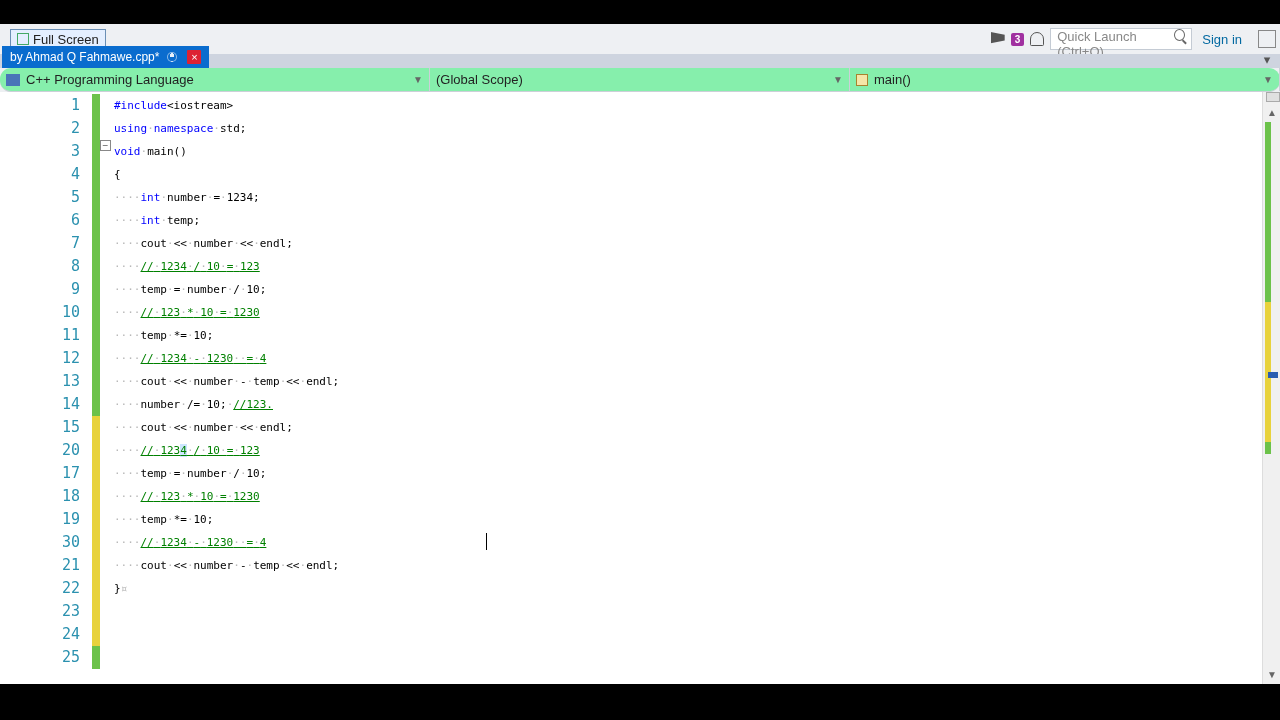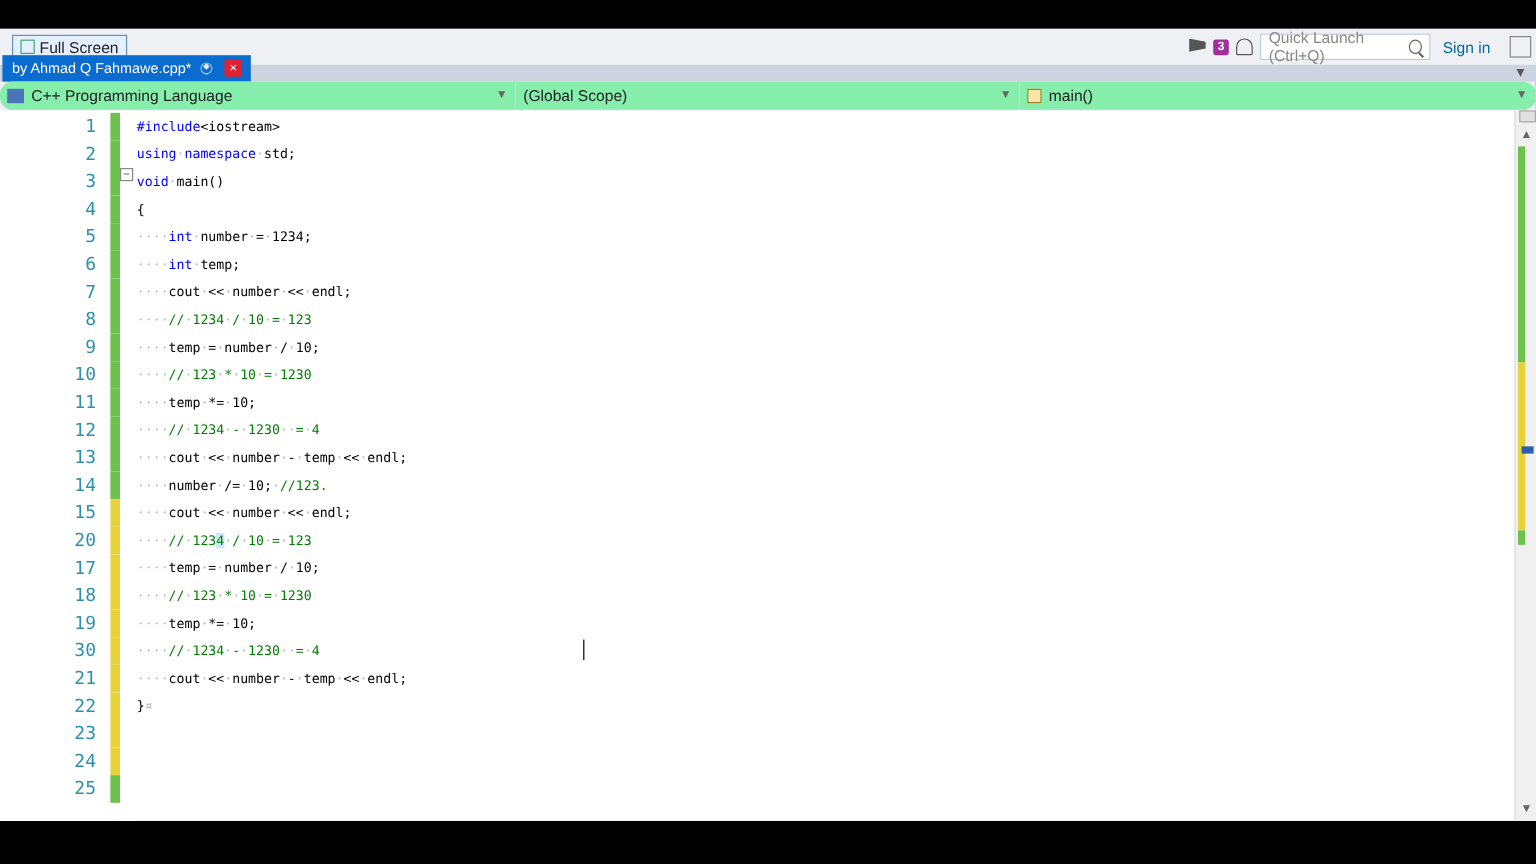--- a/index.html
+++ b/index.html
@@ -9,21 +9,21 @@
   
   .menubar { height: 30px; background: #eef0f3; display: flex; align-items: center; padding: 0 4px; color: #222; }
   .menubar .item { padding: 4px 9px; cursor: default; }
   .menubar .spacer { flex: 1; }
   .fullscreen-btn { display: flex; align-items: center; gap: 4px; padding: 2px 6px; border: 1px solid #6a8fb5; background: #e4efff; margin-left: 6px; }
   .fs-icon { width: 12px; height: 12px; border: 1px solid #4a6; display: inline-block; position: relative; }
   .notif-area { display: flex; align-items: center; gap: 6px; padding-right: 6px; }
   .notif-flag { width: 14px; height: 14px; background: #555; clip-path: polygon(0 0, 100% 20%, 100% 60%, 0 80%); }
   .notif-count { background: #a030a0; color: #fff; font-size: 10px; padding: 1px 4px; border-radius: 2px; font-weight: bold; }
   .notif-bell { width: 14px; height: 14px; border: 1.5px solid #555; border-radius: 50% 50% 10% 10%; }
-  .searchbox { width: 142px; height: 22px; background: #fff; border: 1px solid #c4cbd4; display: flex; align-items: center; padding: 0 6px; color: #888; }
+  .searchbox { width: 142px; height: 22px; background: #fff; border: 1px solid #c4cbd4; display: flex; padding: 0 6px; color: #888; }
   .searchbox .mag { width: 12px; height: 12px; border: 1.5px solid #666; border-radius: 50%; position: relative; margin-left: auto; }
   .searchbox .mag::after { content: ""; position: absolute; width: 5px; height: 1.5px; background: #666; bottom: -2px; right: -3px; transform: rotate(45deg); }
   .signin { padding: 0 10px; color: #0369a1; }
   .win-btn { width: 18px; height: 18px; border: 1px solid #888; margin-left: 6px; }
 
   
   .tabbar { height: 14px; background: #ced4df; display: flex; align-items: flex-end; padding-left: 2px; padding-top: 4px; }
   .tab { height: 22px; background: #0a6cce; color: #fff; display: flex; align-items: center; padding: 0 8px; font-size: 12px; gap: 8px; }
   .tab .pin { width: 10px; height: 10px; opacity: .9; background: radial-gradient(circle at 50% 30%, #fff 30%, transparent 31%); border: 1px solid rgba(255,255,255,.6); border-radius: 50%; }
   .tab .x { width: 14px; height: 14px; background: #d23; color: #fff; display: flex; align-items: center; justify-content: center; font-size: 11px; line-height: 1; border-radius: 1px; margin-left: 2px; }
@@ -42,21 +42,21 @@
   
   .editor { flex: 1; display: flex; background: #fff; position: relative; }
   .gutter { width: 100px; background: #fff; text-align: right; color: #2b91af; font-family: Consolas, monospace; font-size: 15px; line-height: 23px; padding-right: 20px; padding-top: 2px; position: relative; }
   .change-bar { position: absolute; top: 0; right: 0; width: 8px; height: 100%; }
   .cb-green { background: #6cc24a; }
   .cb-yellow { background: #e8d23c; }
   .code { flex: 1; font-family: Consolas, monospace; font-size: 11px; line-height: 23px; padding-top: 2px; white-space: pre; color: #000; position: relative; }
   .fold-col { width: 14px; background:#fff; position:relative; }
   .fold-box { position:absolute; width:11px; height:11px; border:1px solid #888; background:#fff; color:#555; font-size:10px; line-height:9px; text-align:center; }
   .kw { color: #0000ff; }
-  .cm { color: #008000; }
+  .cm { color: #008000; text-decoration: underline; }
   .ws { color: #b8b8b8; }
   .hl { background: #cde6ff; }
   .cursor { display:inline-block; width:1px; height:17px; background:#000; vertical-align:middle; }
 
   .vscroll { width: 18px; background: #f0f0f0; border-left: 1px solid #ddd; position: relative; }
   .vscroll .ov-green { position:absolute; left:2px; width:6px; background:#6cc24a; }
   .vscroll .ov-yellow { position:absolute; left:2px; width:6px; background:#e8d23c; }
   .vscroll .arrow { position:absolute; left:0; width:18px; height:16px; display:flex; align-items:center; justify-content:center; color:#666; font-size:10px; }
   .split-handle { position:absolute; top:0; right:0; width:14px; height:10px; background:#e0e0e0; border:1px solid #aaa; }
   .caret-marker { position:absolute; right:2px; width:10px; height:6px; background:#2a5db0; }

